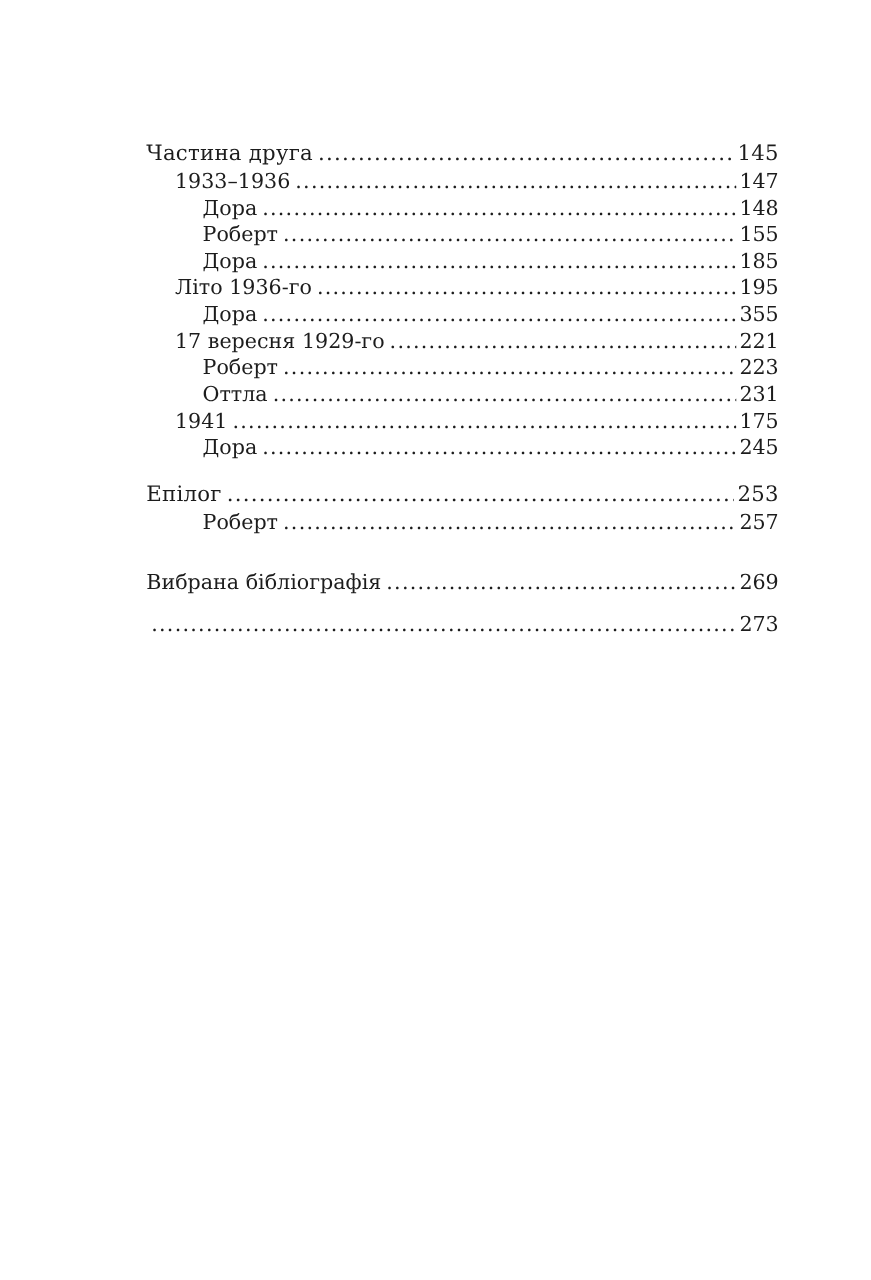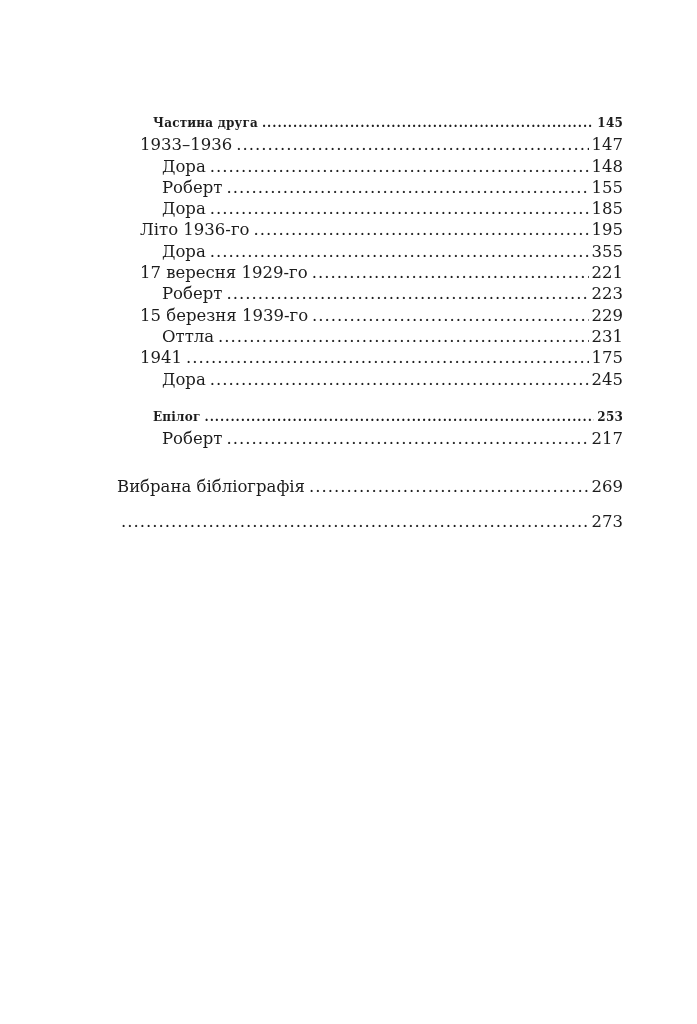--- a/index.html
+++ b/index.html
@@ -24,24 +24,23 @@
   .toc-row {
     display: flex;
     align-items: baseline;
     font-size: 16.5px;
     line-height: 21.3px;
     white-space: nowrap;
   }
   .toc-row.lvl1 { padding-left: 23px; }
   .toc-row.lvl2 { padding-left: 45px; }
   .toc-row.bold {
-    font-weight: 700;
-    font-size: 12px;
+    font-weight: 400;
+    font-size: 17px;
     letter-spacing: 0.2px;
-    margin-left: 36px;
   }
   .gap-epilog { margin-top: 17px; }
   .gap-biblio { margin-top: 27px; }
   .gap-sources { margin-top: 13px; }
   .label { flex: 0 0 auto; }
   .dots {
     flex: 1 1 auto;
     overflow: hidden;
     white-space: nowrap;
     margin: 0 3px 0 4px;
@@ -108,25 +107,20 @@
     <span class="dots"></span>
     <span class="pagenum">221</span>
   </div>
 
   <div class="toc-row lvl2">
     <span class="label">Роберт</span>
     <span class="dots"></span>
     <span class="pagenum">223</span>
   </div>
 
-  <div class="toc-row lvl1">
-    <span class="label">15 березня 1939-го</span>
-    <span class="dots"></span>
-    <span class="pagenum">229</span>
-  </div>
 
   <div class="toc-row lvl2">
     <span class="label">Оттла</span>
     <span class="dots"></span>
     <span class="pagenum">231</span>
   </div>
 
   <div class="toc-row lvl1">
     <span class="label">1941</span>
     <span class="dots"></span>
@@ -142,21 +136,21 @@
   <div class="toc-row lvl0 bold gap-epilog">
     <span class="label">Епілог</span>
     <span class="dots"></span>
     <span class="pagenum">253</span>
   </div>
 
 
   <div class="toc-row lvl2">
     <span class="label">Роберт</span>
     <span class="dots"></span>
-    <span class="pagenum">217</span>
+    <span class="pagenum">257</span>
   </div>
 
   <div class="toc-row lvl0 gap-biblio">
     <span class="label">Вибрана бібліографія</span>
     <span class="dots"></span>
     <span class="pagenum">269</span>
   </div>
 
   <div class="toc-row lvl0 gap-sources">
     <span class="dots"></span>

